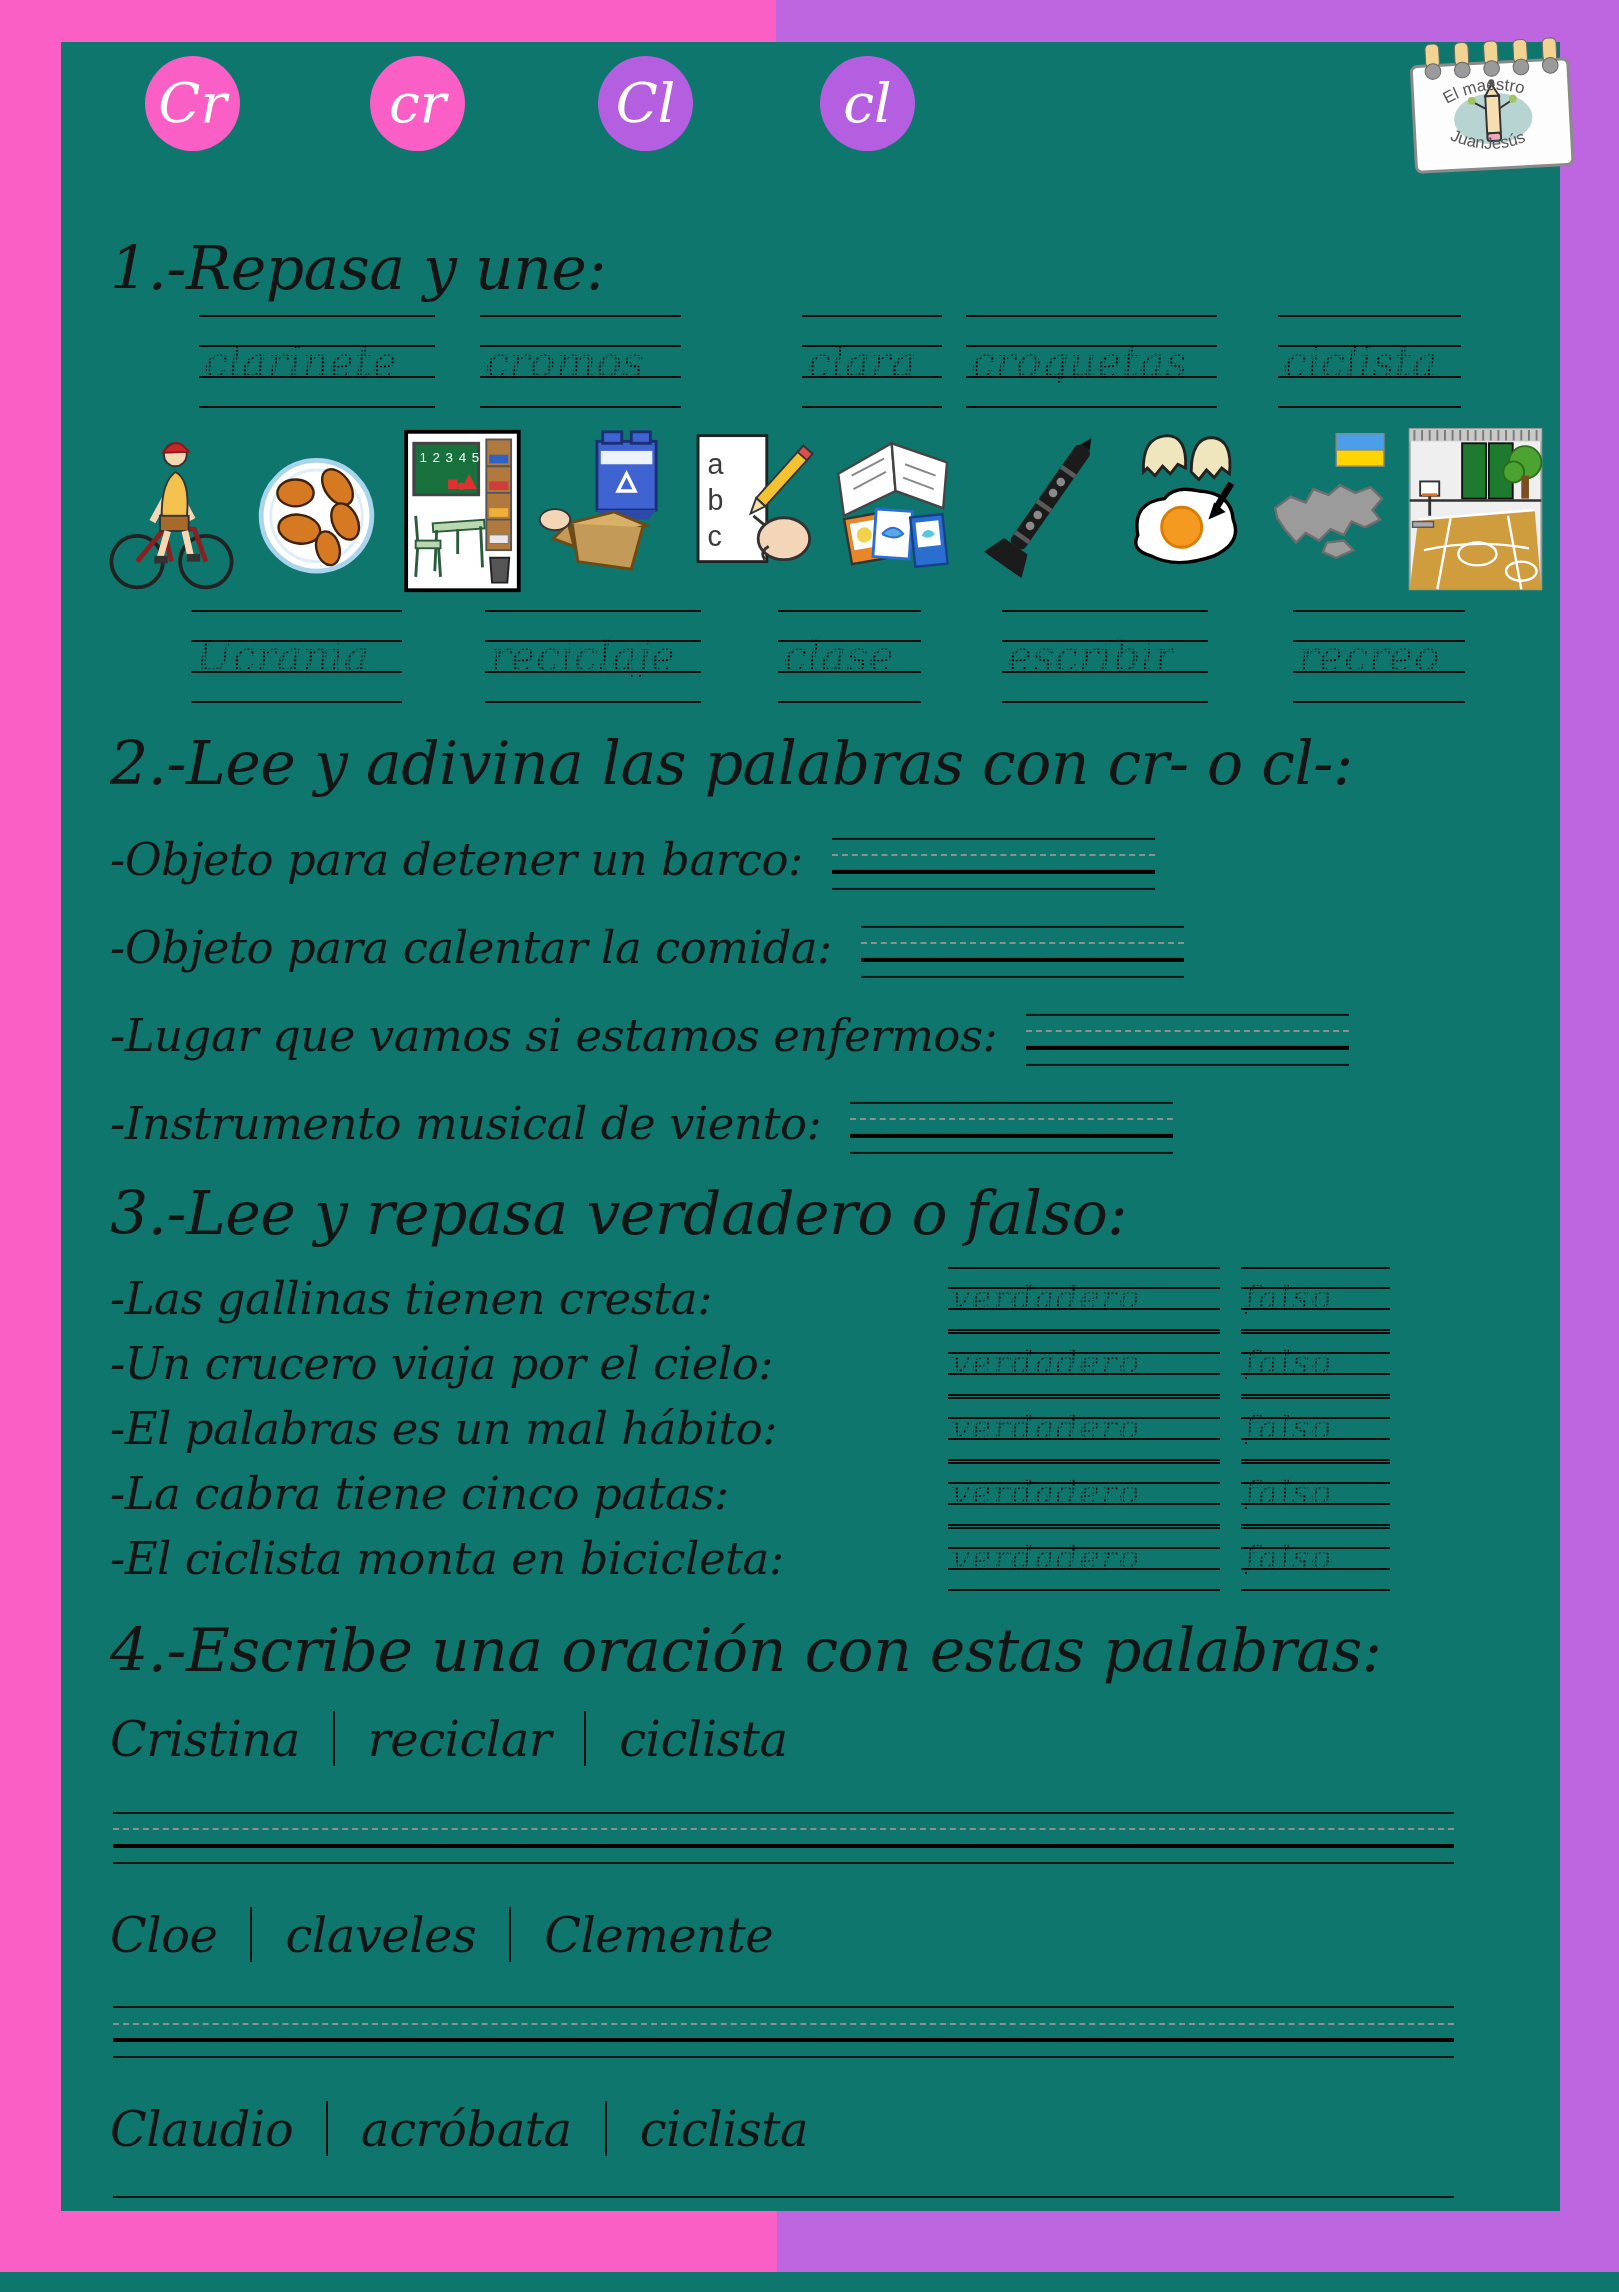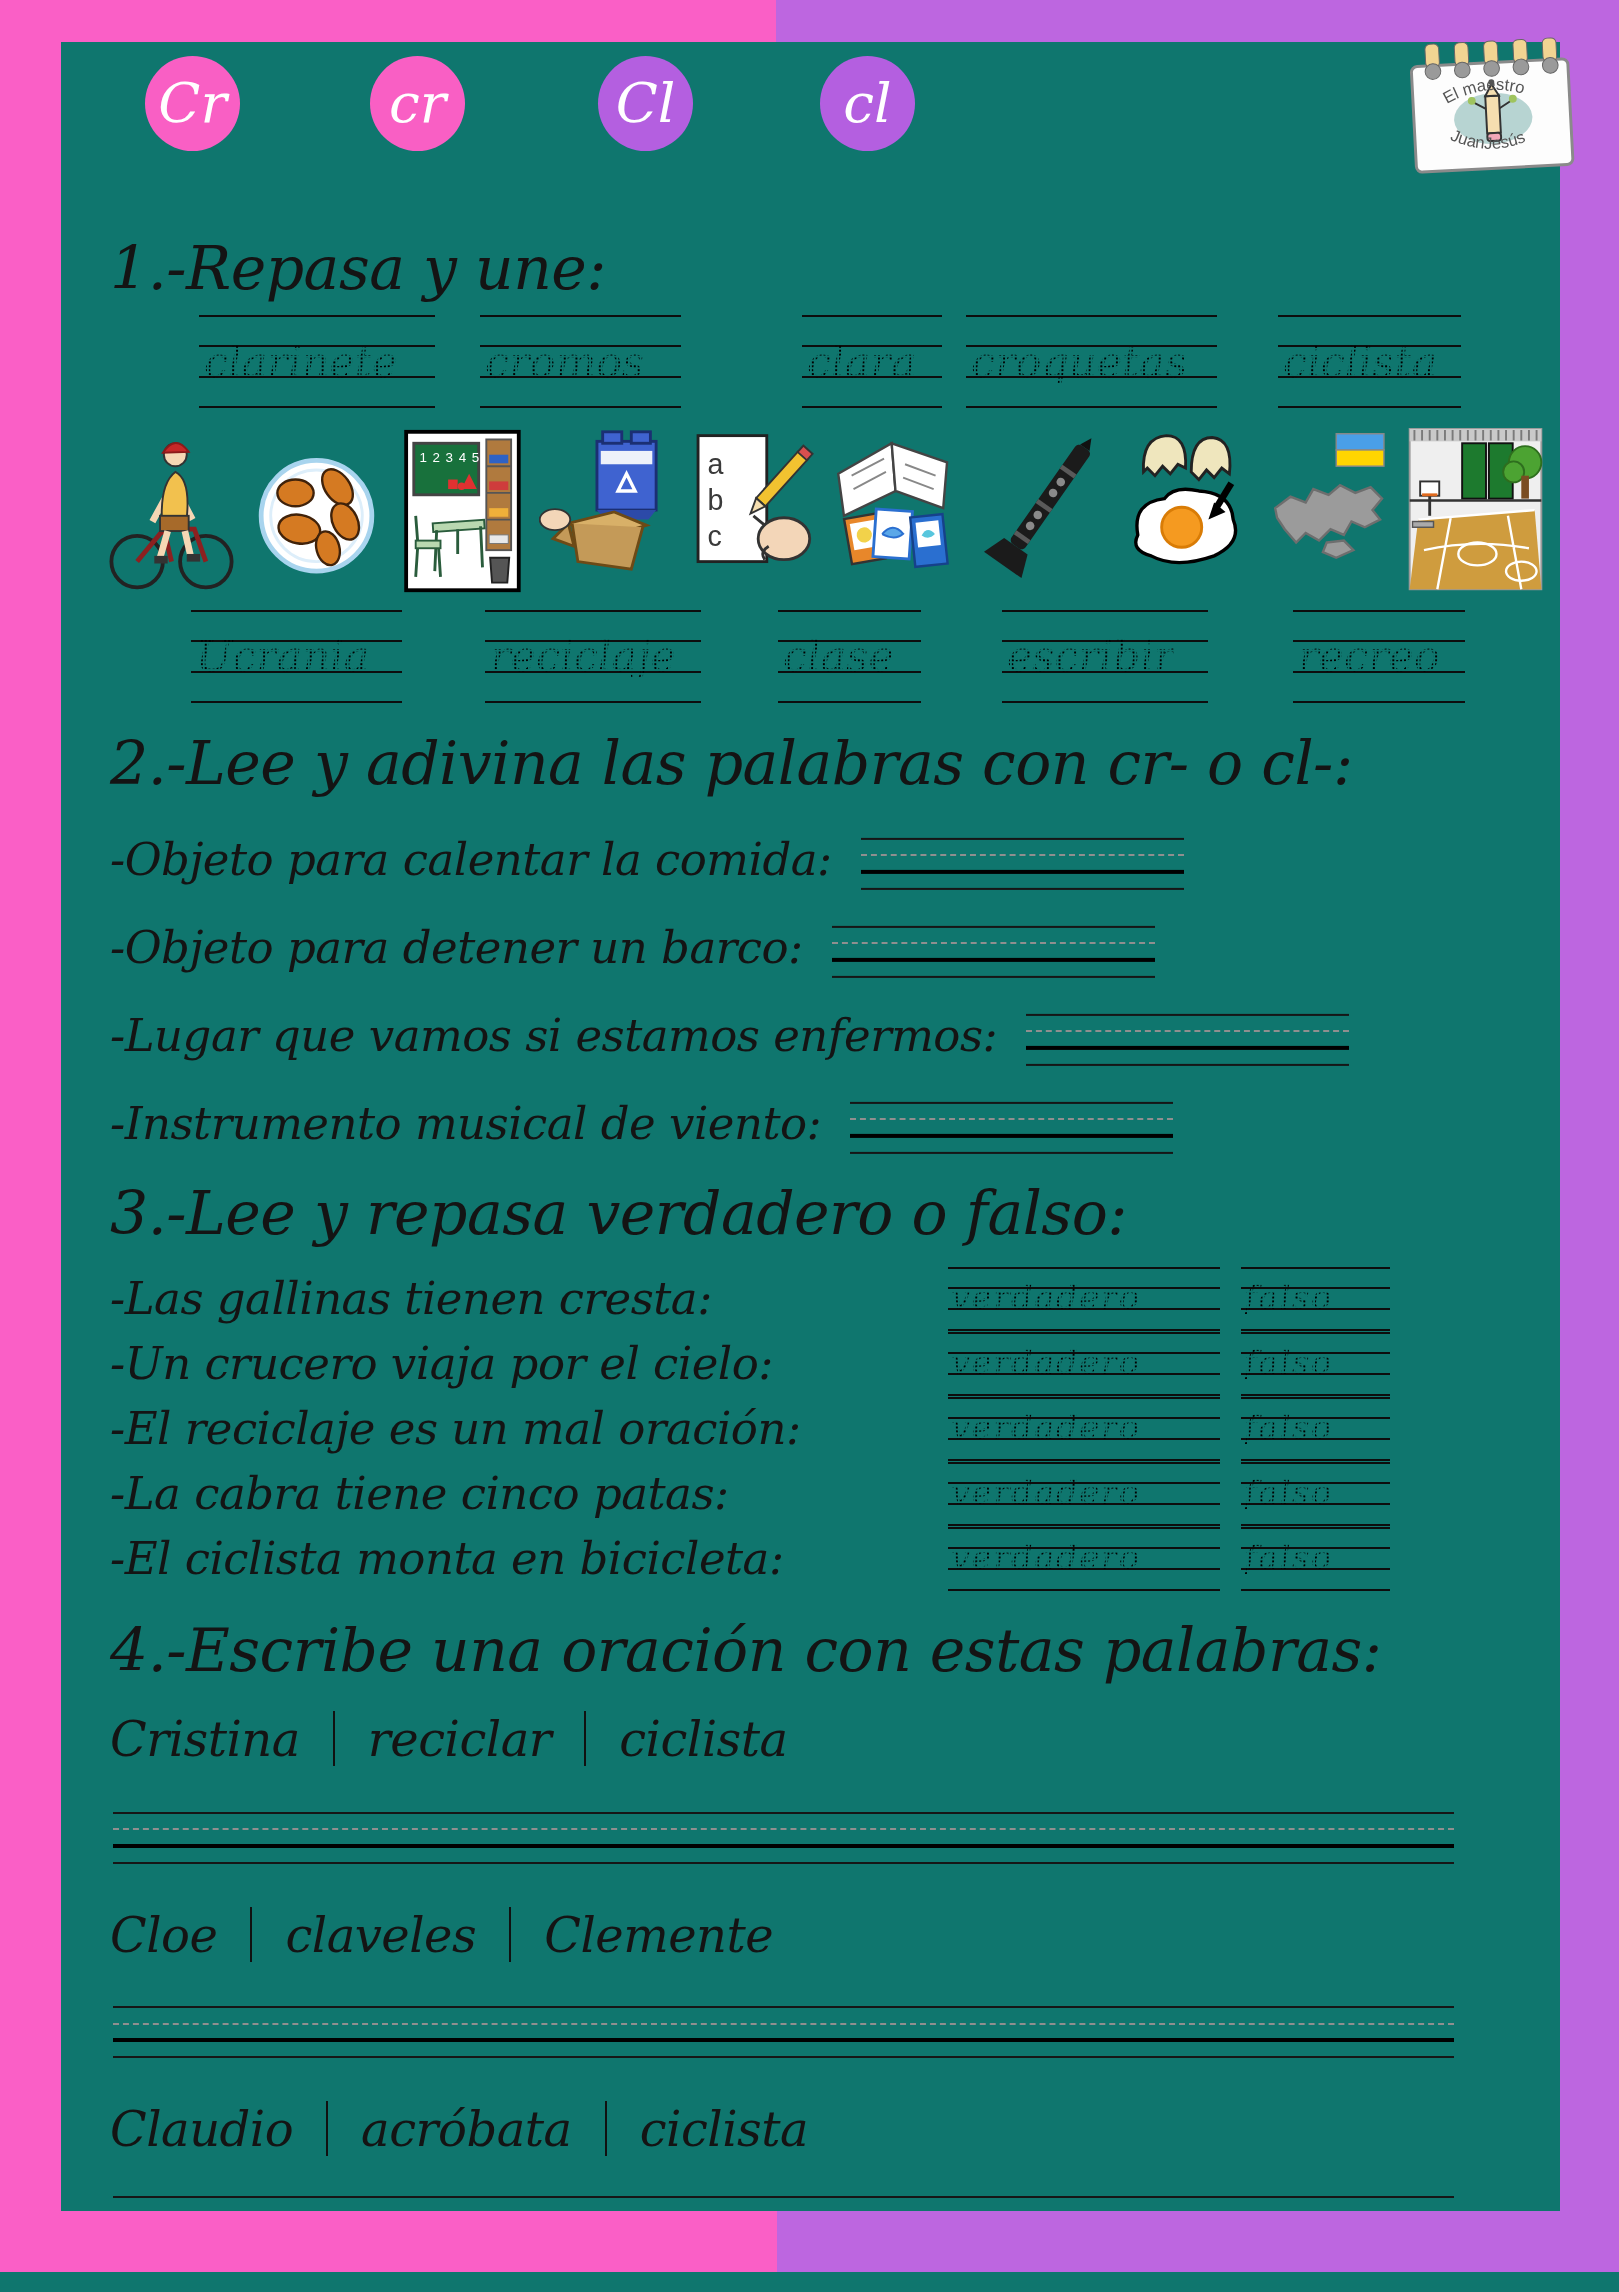--- a/index.html
+++ b/index.html
@@ -362,30 +362,30 @@
         <i class="g2"></i>
         <i class="g3"></i>
         <i class="g4"></i>
         <span class="trace">recreo</span>
       </div>
   </div>
 
   <div class="hand h-title" style="margin-top:21.6px">2.-Lee y adivina las palabras con cr- o cl-:</div>
 
   <div class="clue-row">
-    <span class="hand st">-Objeto para calentar la comida:</span>
+    <span class="hand st">-Objeto para detener un barco:</span>
     <div class="ruled">
         <div class="ra"></div>
         <div class="rb"></div>
         <div class="rc"></div>
         <div class="rd"></div>
       </div>
   </div>
   <div class="clue-row">
-    <span class="hand st">-Objeto para detener un barco:</span>
+    <span class="hand st">-Objeto para calentar la comida:</span>
     <div class="ruled">
         <div class="ra"></div>
         <div class="rb"></div>
         <div class="rc"></div>
         <div class="rd"></div>
       </div>
   </div>
   <div class="clue-row">
     <span class="hand st">-Lugar que vamos si estamos enfermos:</span>
     <div class="ruled">
@@ -440,21 +440,21 @@
         <div class="sguide w-falso">
             <i class="g1"></i>
             <i class="g2"></i>
             <i class="g3"></i>
             <i class="g4"></i>
             <span class="trace">falso</span>
           </div>
       </div>
     </div>
     <div class="vf-row">
-      <span class="hand st">-El reciclaje es un mal oración:</span>
+      <span class="hand st">-El palabras es un mal hábito:</span>
       <div class="vf-guides">
         <div class="sguide w-verd">
             <i class="g1"></i>
             <i class="g2"></i>
             <i class="g3"></i>
             <i class="g4"></i>
             <span class="trace">verdadero</span>
           </div>
         <div class="sguide w-falso">
             <i class="g1"></i>

